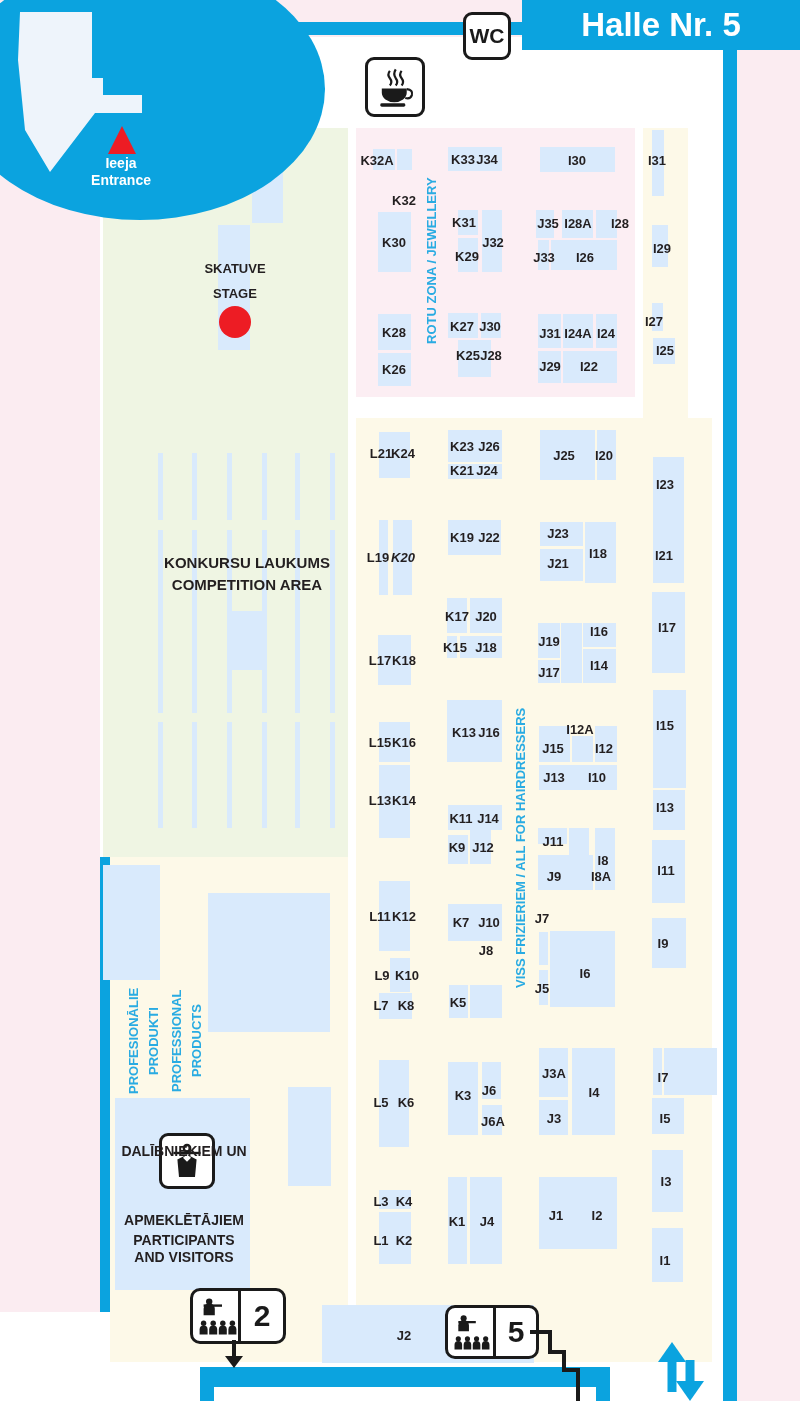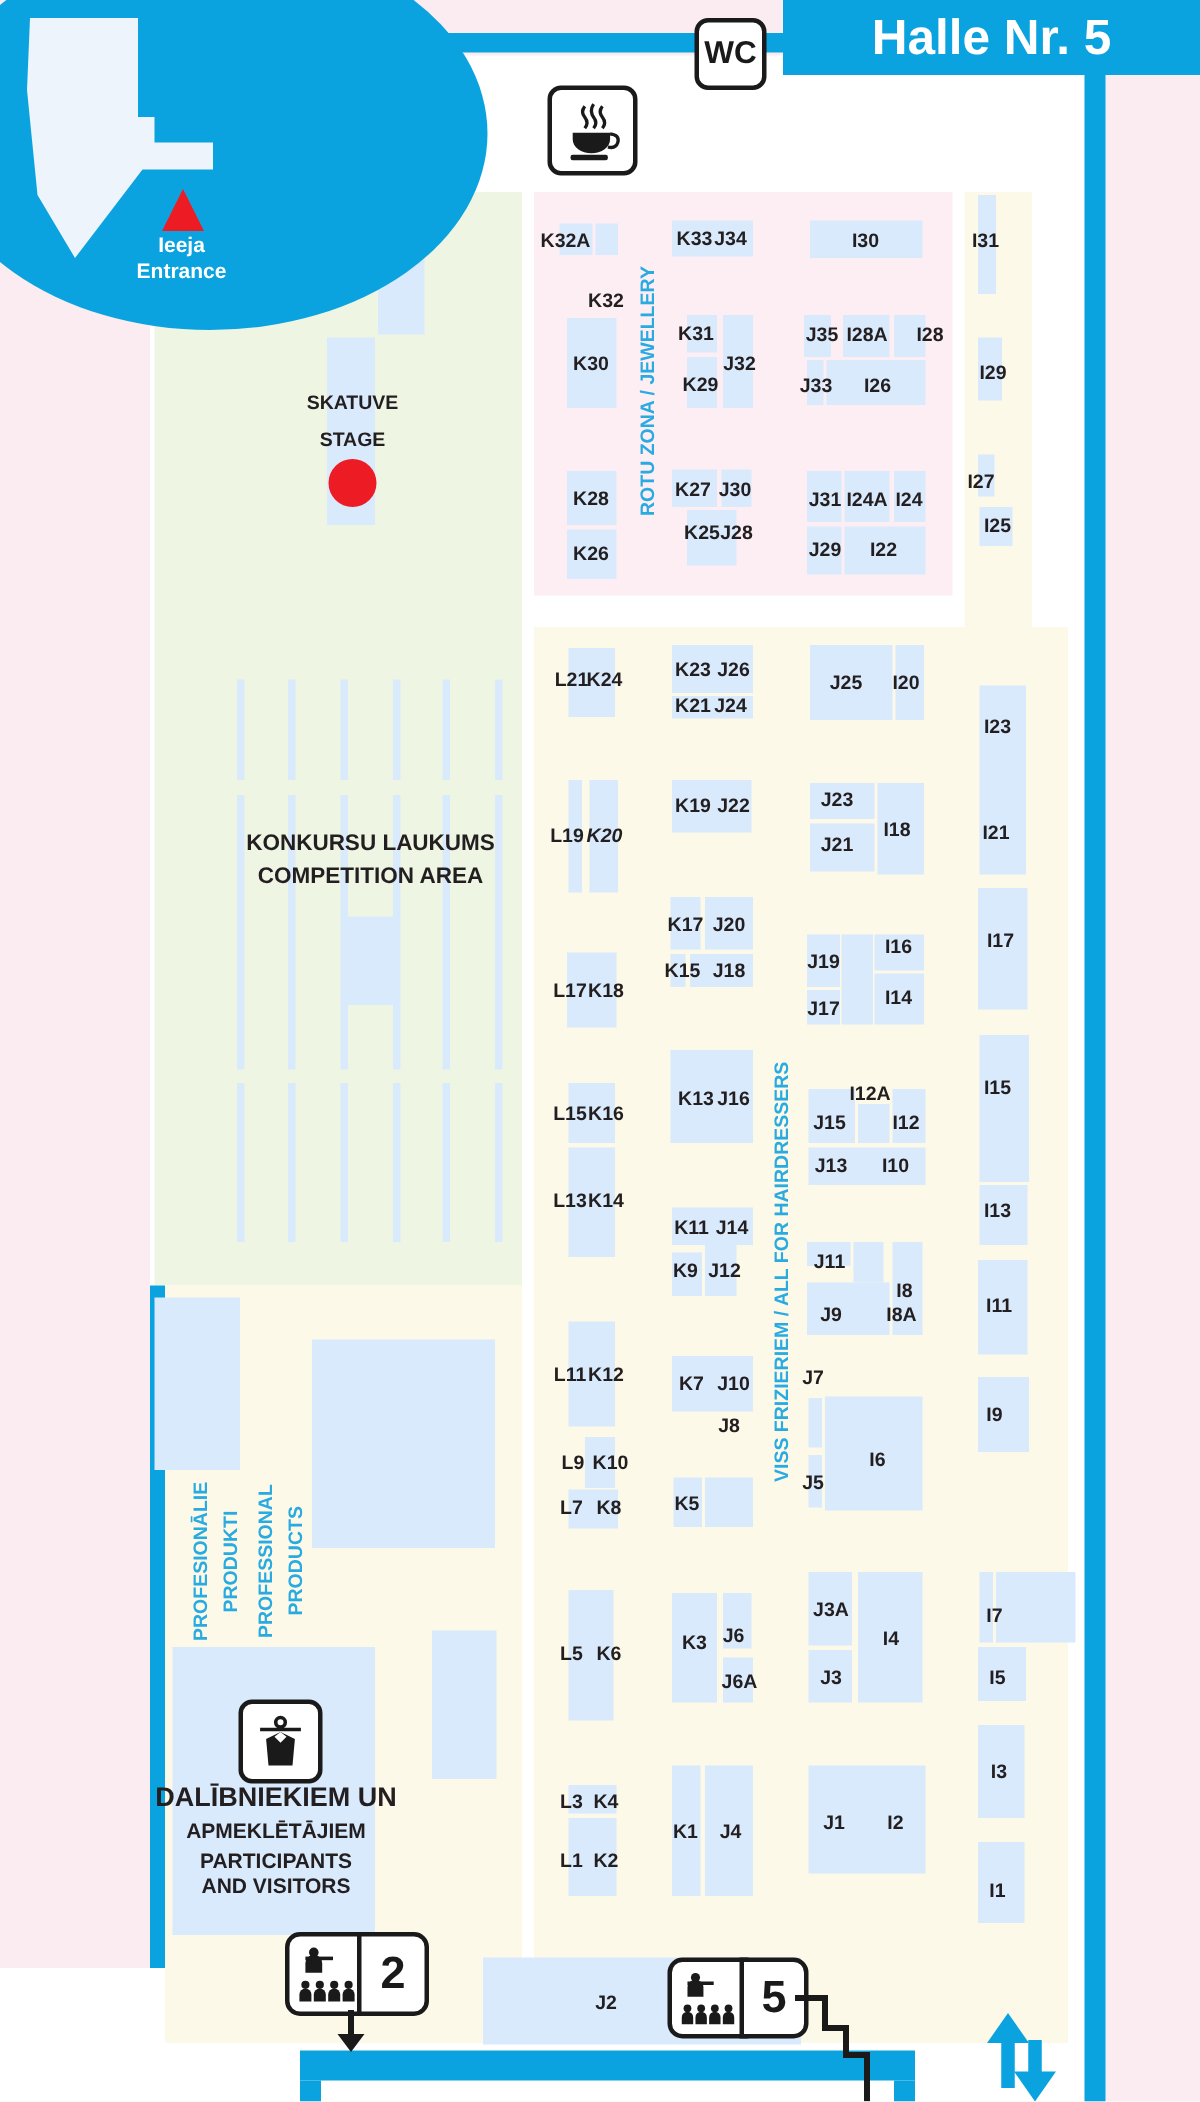--- a/index.html
+++ b/index.html
@@ -302,21 +302,21 @@
   <div class="vtext" style="left:189px;top:984px;height:114px;font-size:13px;">PRODUCTS</div>
 
   <div class="icon-box" style="left:159px;top:1133px;width:50px;height:50px;">
     <svg width="40" height="40" viewBox="0 0 50 50">
       <circle cx="25" cy="9" r="4" fill="none" stroke="#1a1a1a" stroke-width="3"></circle>
       <line x1="8" y1="15" x2="42" y2="15" stroke="#1a1a1a" stroke-width="3"></line>
       <path d="M25 17 L13 23 L15 45 L35 45 L37 23 Z" fill="#1a1a1a"></path>
       <path d="M25 17 L20 21 L25 26 L30 21 Z" fill="#fff"></path>
     </svg>
   </div>
-  <div class="map-label" style="left:184px;top:1198px;font-size:18px;text-align:center;">DALĪBNIEKIEM UN</div>
+  <div class="map-label" style="left:184px;top:1151px;font-size:14px;text-align:center;">DALĪBNIEKIEM UN</div>
   <div class="map-label" style="left:184px;top:1220px;font-size:14px;">APMEKLĒTĀJIEM</div>
   <div class="map-label" style="left:184px;top:1240px;font-size:14px;">PARTICIPANTS</div>
   <div class="map-label" style="left:184px;top:1257px;font-size:14px;">AND VISITORS</div>
 
   <div class="icon-box" style="left:463px;top:12px;width:42px;height:42px;">
     <span style="font-weight:bold;font-size:21px;color:#1a1a1a;">WC</span>
   </div>
   <div class="icon-box" style="left:365px;top:57px;width:54px;height:54px;">
     <svg width="44" height="44" viewBox="0 0 60 60">
       <path d="M23 8 q-4 5 0 10 q4 5 0 10" fill="none" stroke="#1a1a1a" stroke-width="3"></path>

